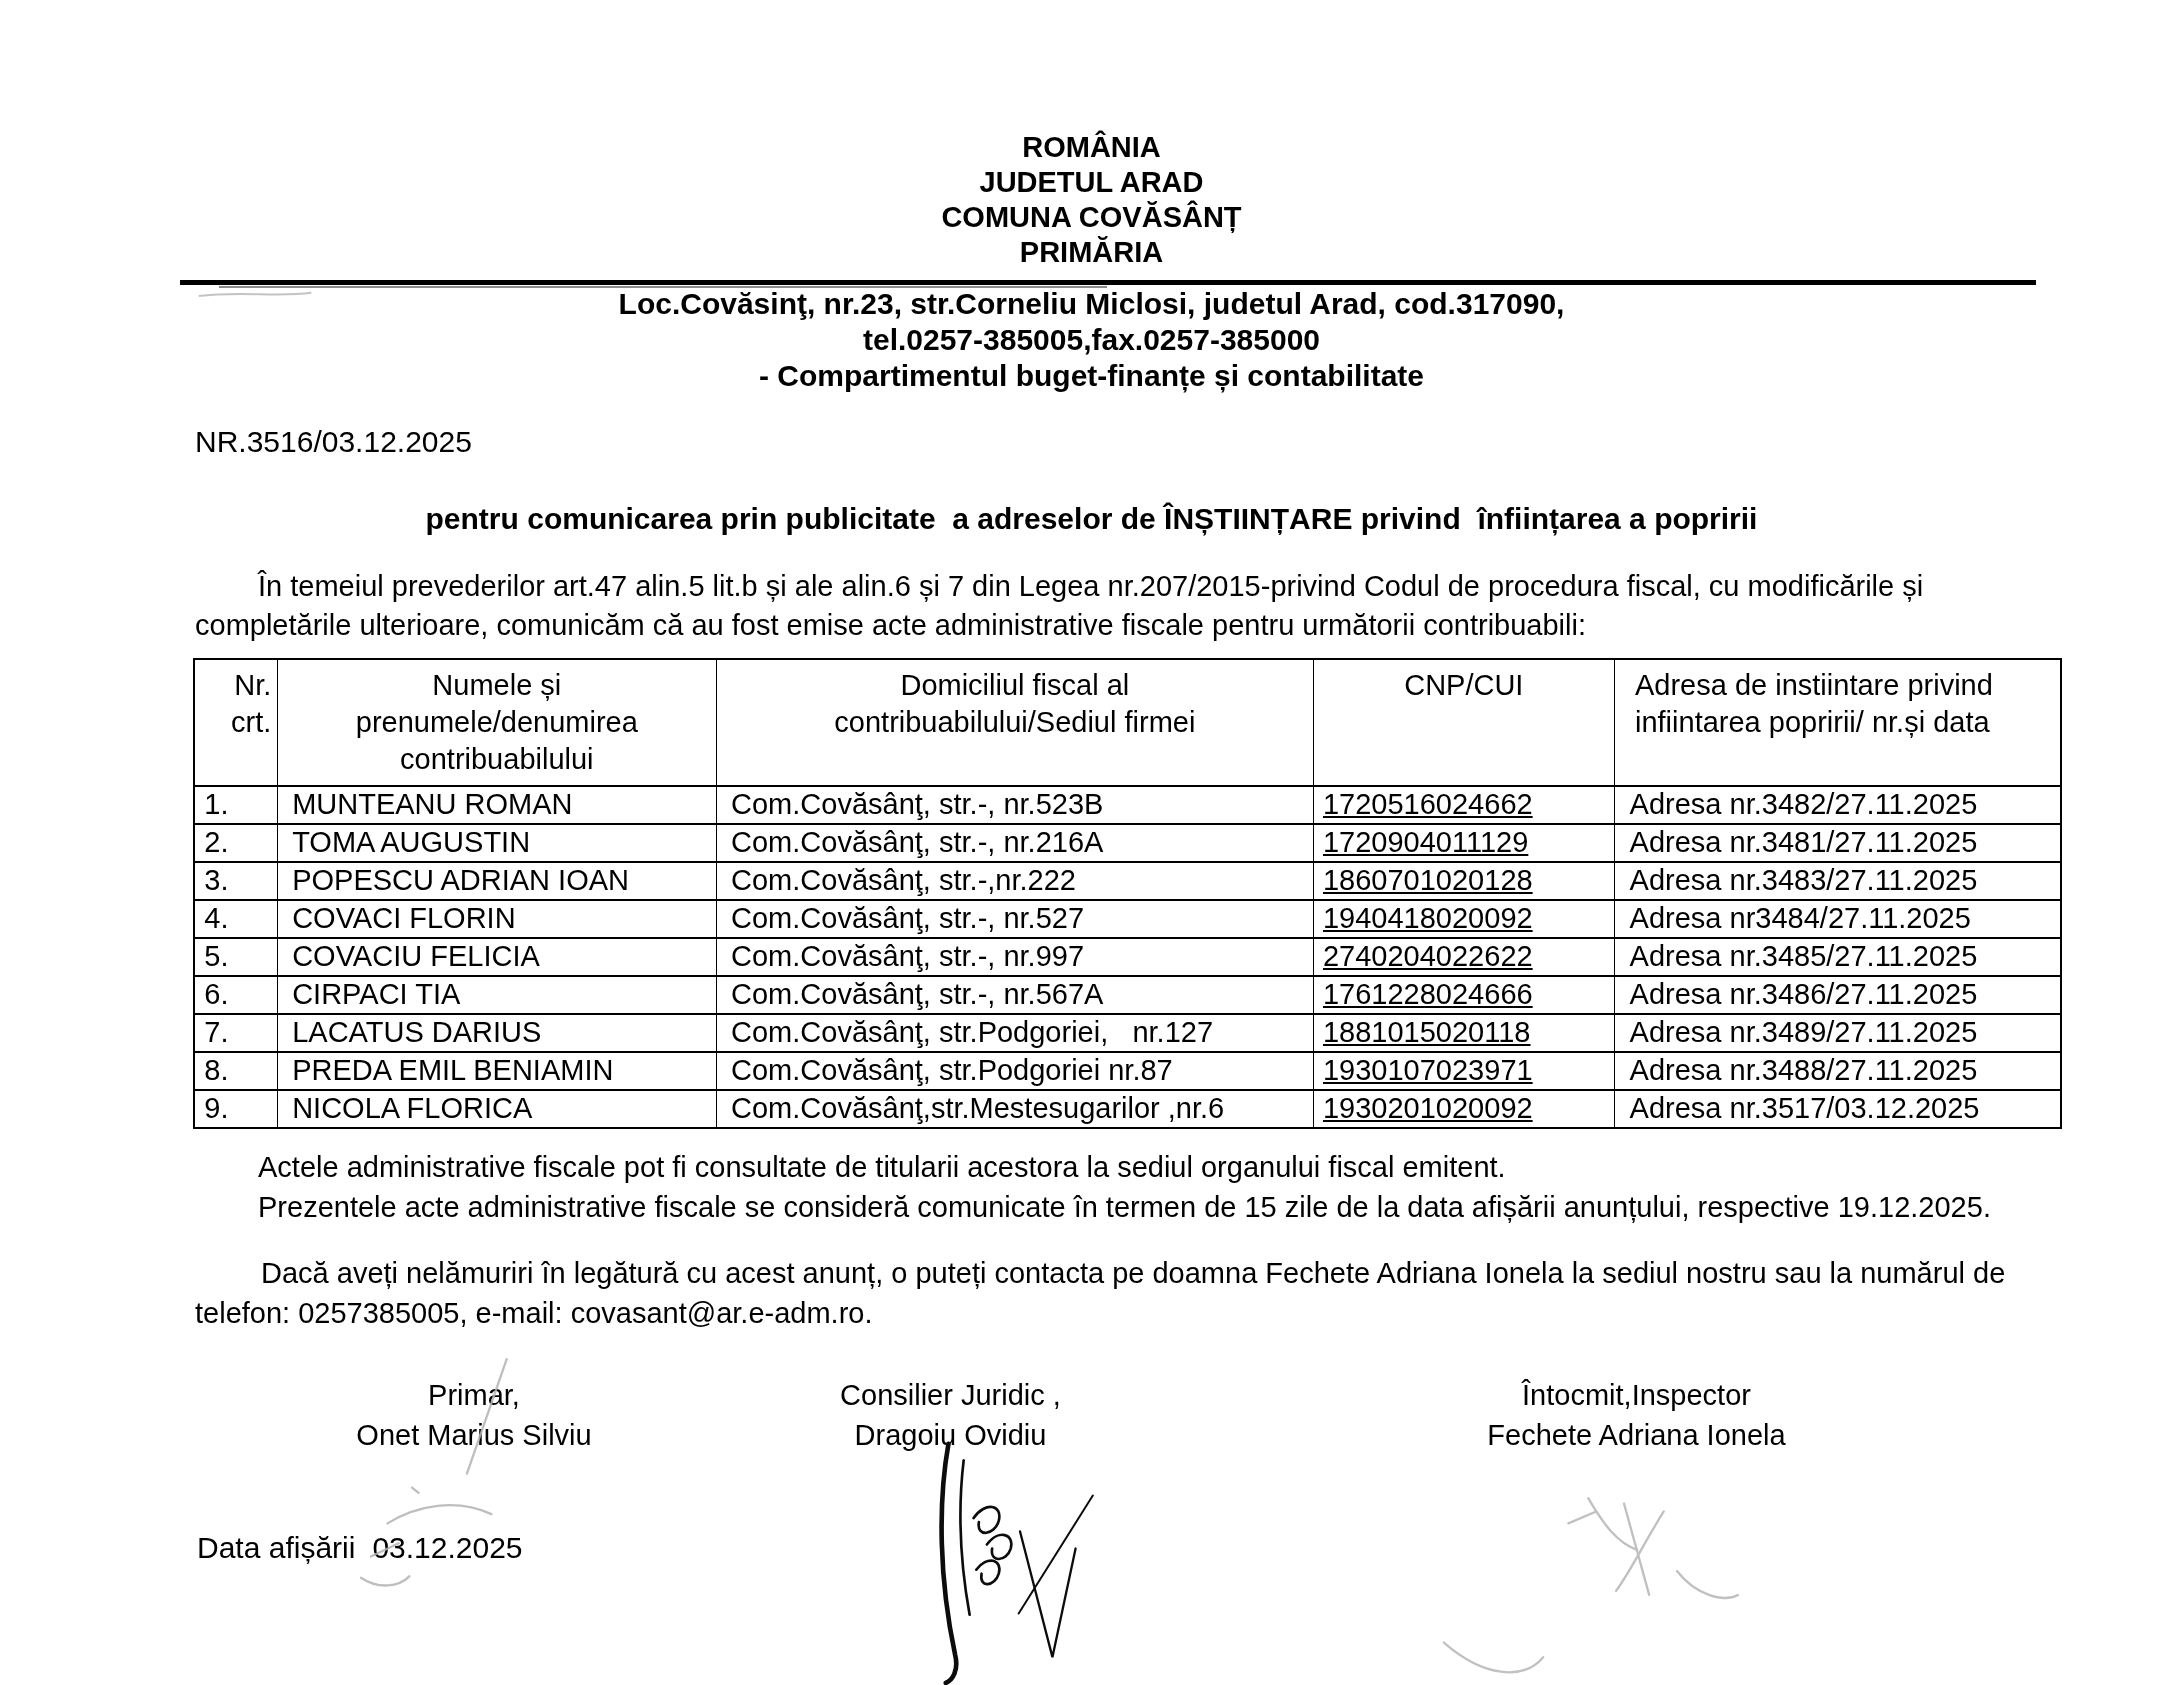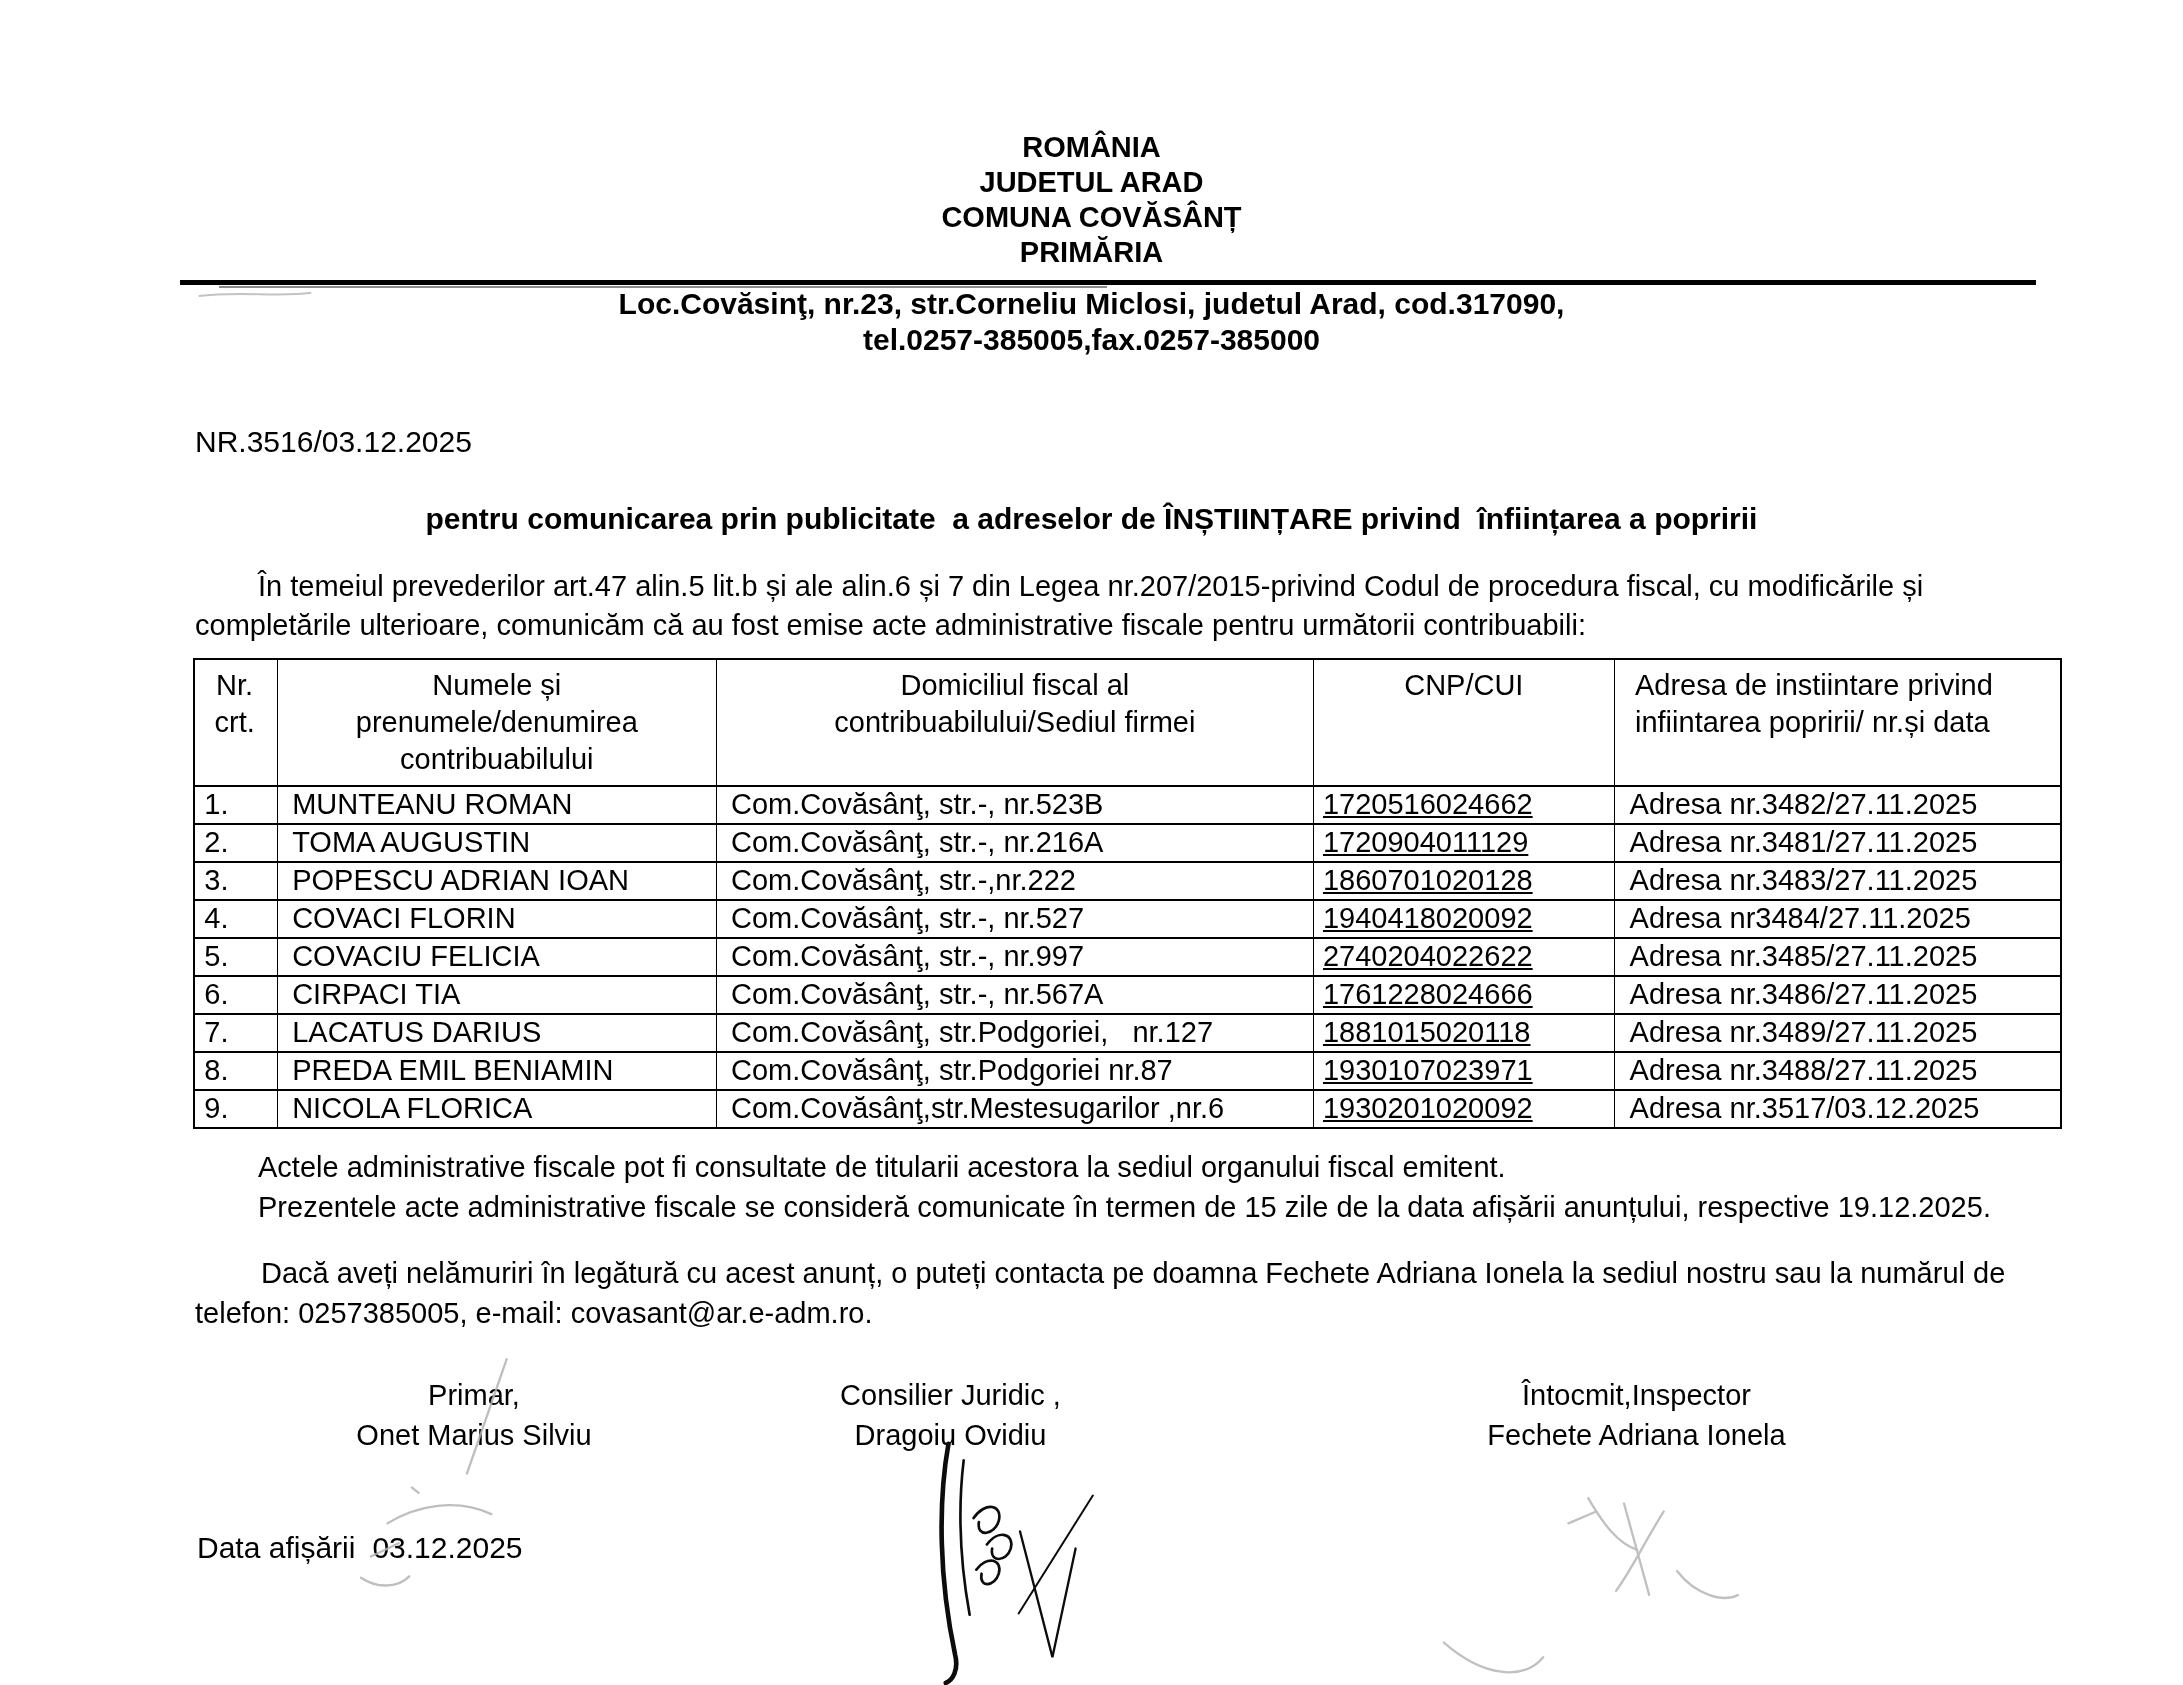--- a/index.html
+++ b/index.html
@@ -31,21 +31,21 @@
   }
   .tbl th,.tbl td{
     border:2px solid #000;
     border-top-width:2.6px;border-bottom-width:2.6px;
     border-left-width:1.3px;border-right-width:1.3px;
     overflow:hidden;
   }
   .tbl th{font-weight:normal;vertical-align:top;padding:6.6px 5.3px 4px 5.3px;white-space:pre-line;line-height:37px;}
   .tbl td{height:36px;vertical-align:middle;white-space:pre;padding:0 4px 0 12px;}
   .tbl .c1{text-align:left;padding-left:9.3px;}
-  .tbl th.h1{text-align:center;padding-left:3px;}
+  .tbl th.h1{text-align:right;padding-left:3px;}
   .tbl th.h2,.tbl th.h3,.tbl th.h4{text-align:center;}
   .tbl th.h5{text-align:left;padding-left:20px;}
   .tbl td.c2{padding-left:14.6px;}
   .tbl td.c3{padding-left:14px;}
   .tbl td.c4{padding-left:9.3px;text-decoration:underline;}
   .tbl td.c5{padding-left:14.6px;}
   .tbl{border:2.6px solid #000;}
 
   .closing{top:1147px;left:195px;width:1865px;font-size:29px;line-height:40px;}
   .closing p{margin:0;text-indent:63px;}
@@ -73,20 +73,21 @@
     <span style="display:block">COMUNA COVĂSÂNȚ</span>
     <span style="display:block">PRIMĂRIA</span>
   </div>
 
   <div class="abs rule"></div>
   <div class="abs rule2"></div>
 
   <div class="abs addr">
     <span class="ln">Loc.Covăsinţ, nr.23, str.Corneliu Miclosi, judetul Arad, cod.317090,</span>
     <span class="ln">tel.0257-385005,fax.0257-385000</span>
+    <span class="ln">- Compartimentul buget-finanțe și contabilitate</span>
   </div>
 
   <div class="abs refnum">NR.3516/03.12.2025</div>
 
   <div class="abs subtitle">pentru comunicarea prin publicitate  a adreselor de ÎNȘTIINȚARE privind  înființarea a popririi</div>
 
   <div class="abs intro">În temeiul prevederilor art.47 alin.5 lit.b și ale alin.6 și 7 din Legea nr.207/2015-privind Codul de procedura fiscal, cu modificările și completările ulterioare, comunicăm că au fost emise acte administrative fiscale pentru următorii contribuabili:</div>
 
   <table class="tbl">
     <colgroup>

